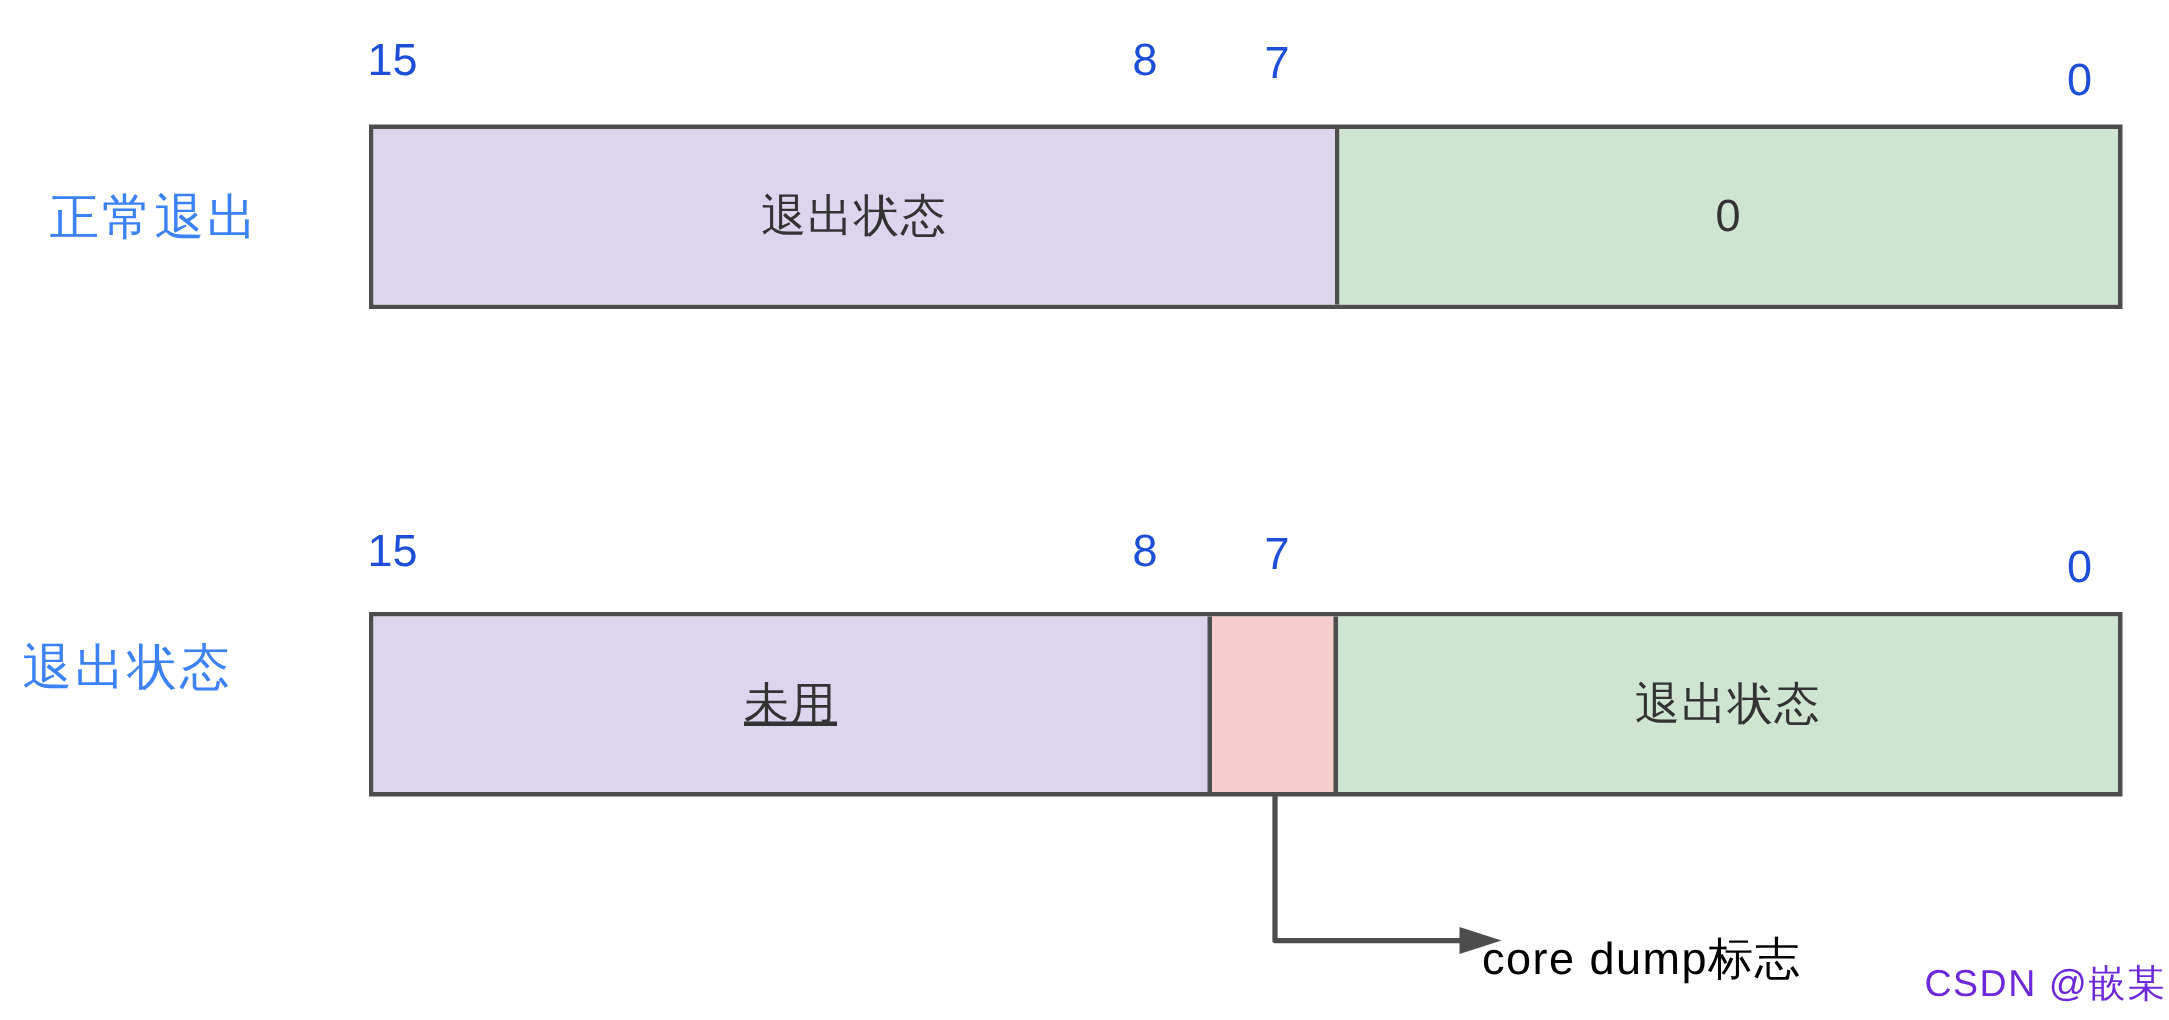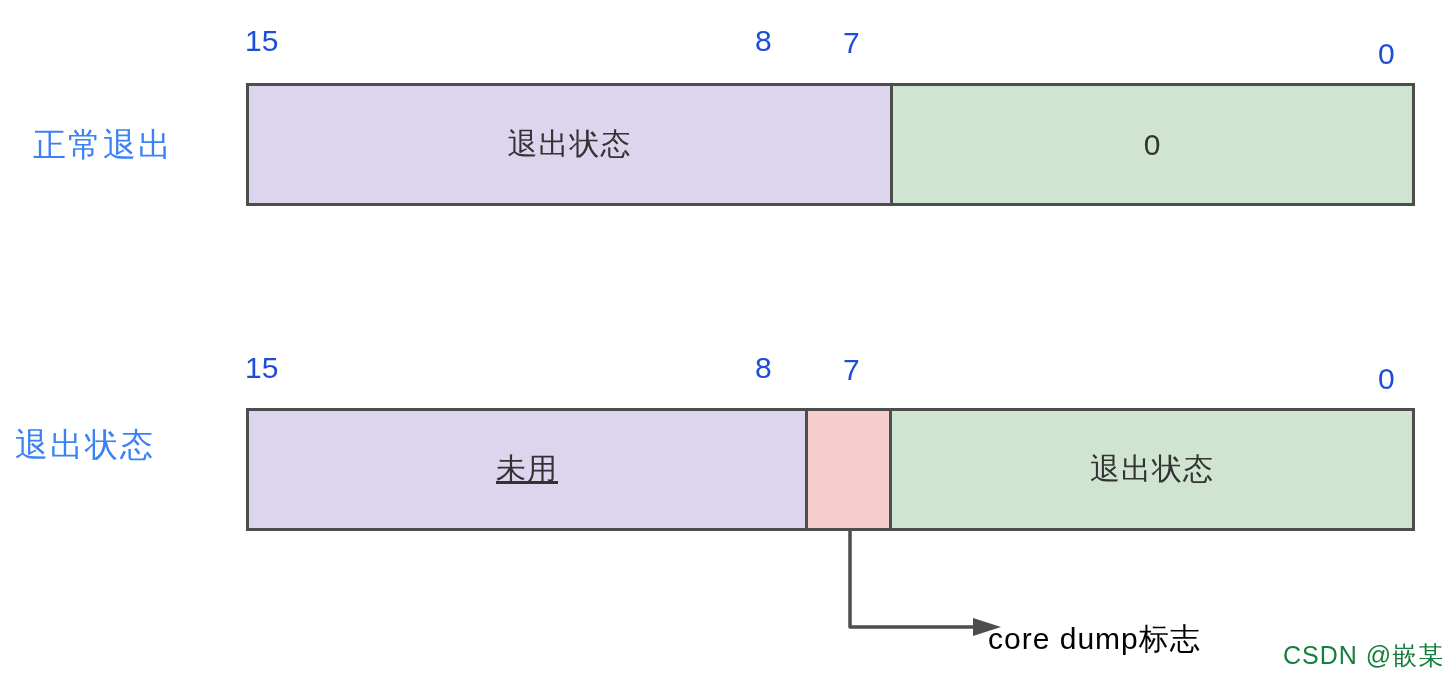--- a/index.html
+++ b/index.html
@@ -119,15 +119,15 @@
     <div class="segment seg-row2-green" style="background-color: rgb(207, 229, 209);">退出状态</div>
   </div>
 
   <svg class="arrow-svg" viewBox="0 0 190 120" xmlns="http://www.w3.org/2000/svg">
     <polyline class="line" points="15,8 15,105 140,105"></polyline>
     <polygon class="head" points="138,96 166,105 138,114"></polygon>
   </svg>
 
   <div class="annotation">core dump标志</div>
 
-  <div class="watermark" style="color: #15803d;">CSDN @嵌某</div>
+  <div class="watermark" style="color: #6d28d9;">CSDN @嵌某</div>
 
 </div>
 
 </body></html>

